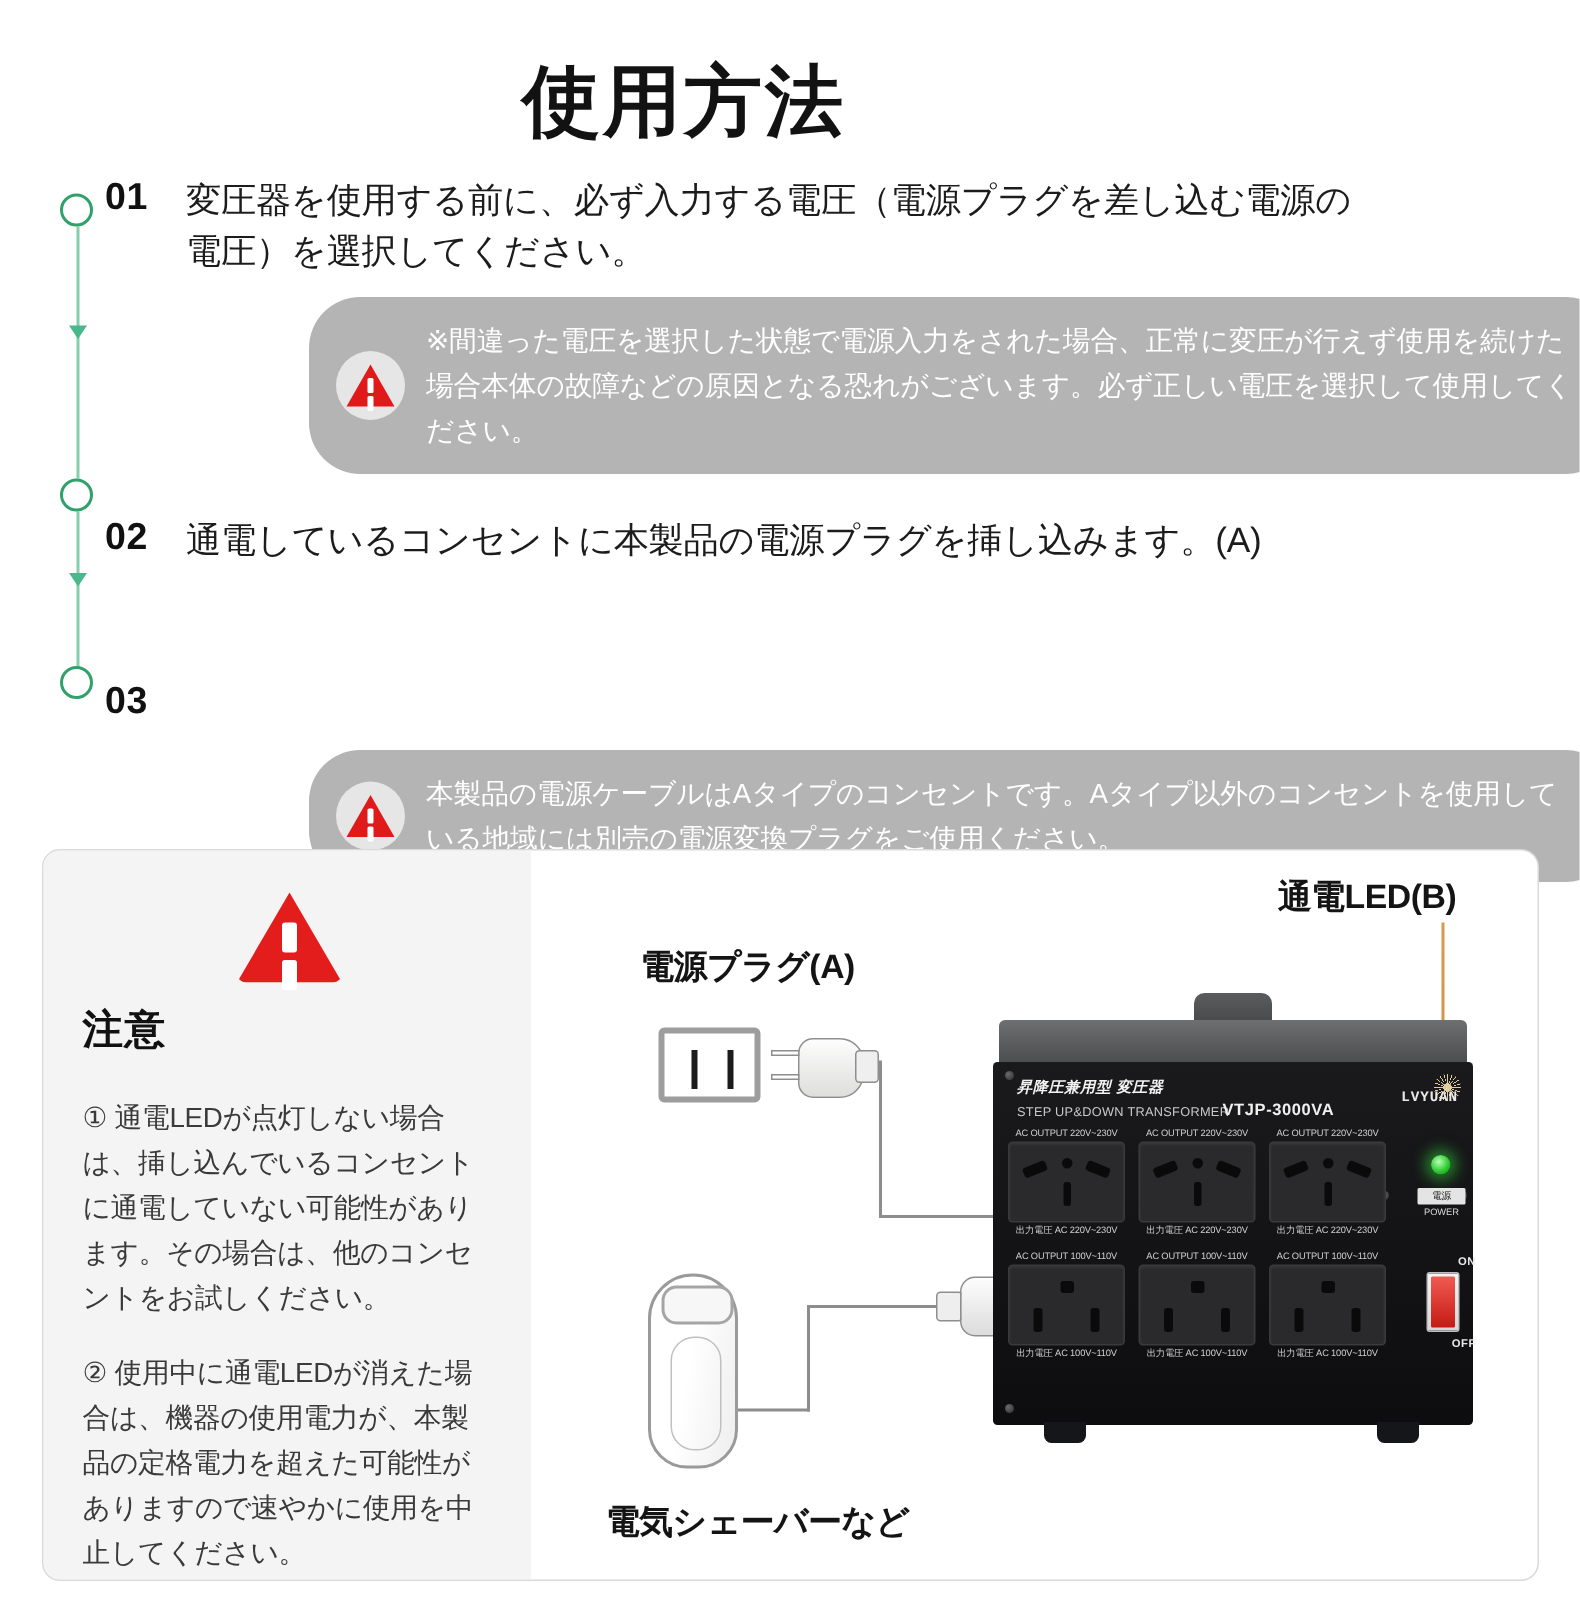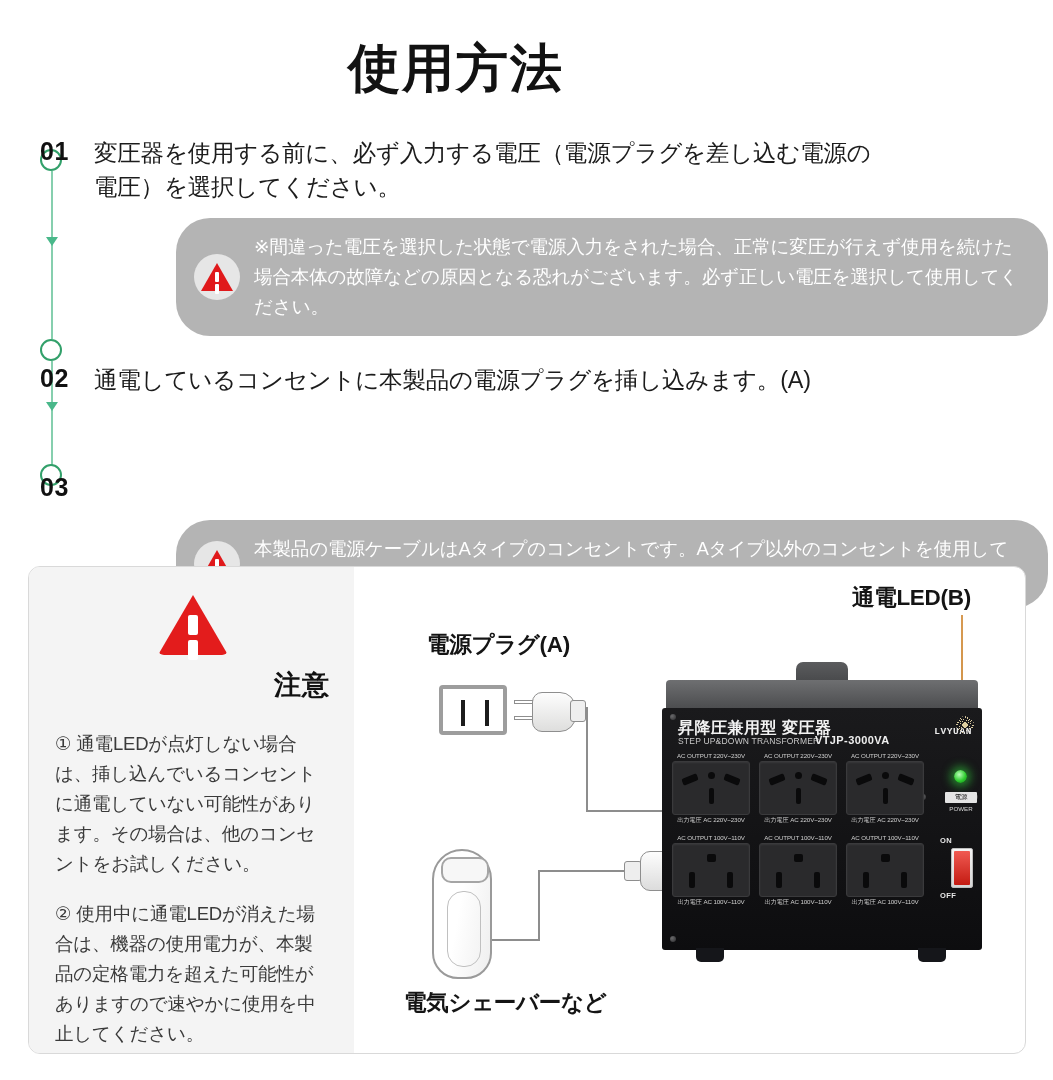--- a/index.html
+++ b/index.html
@@ -17,21 +17,21 @@
     text-align: center;
     font-size: 52px;
     font-weight: 900;
     letter-spacing: 2px;
     padding-top: 40px;
     color: #121212;
     line-height: 1.1;
   }
 
   
-  .steps { position: relative; margin-top: 40px; }
+  .steps { position: relative; margin-top: 20px; padding-left: 30px; }
 
   .timeline {
     position: absolute;
     left: 40px;
     top: 12px;
     width: 24px;
     height: 335px;
   }
   .tl-line {
     position: absolute;
@@ -147,21 +147,21 @@
   .big-tri::after {
     content: "";
     position: absolute;
     left: -5px; top: 20px;
     width: 10px; height: 20px;
     background: #fff;
     border-radius: 2px;
     box-shadow: 0 25px 0 0 #fff;
   }
   .caution-title {
-    text-align: right;
+    text-align: left;
     font-size: 27px;
     font-weight: 900;
     color: #111;
     margin-top: 8px;
     letter-spacing: 1px;
   }
   .caution-body {
     margin-top: 26px;
     font-size: 18.5px;
     line-height: 1.62;
@@ -176,21 +176,21 @@
   .lbl {
     position: absolute;
     font-size: 22.5px;
     font-weight: 900;
     color: #141414;
     letter-spacing: -0.3px;
     white-space: nowrap;
   }
   .lbl-plug   { left: 73px;  top: 62px; }
   .lbl-led    { left: 498px; top: 15px; }
-  .lbl-shaver { left: 50px;  top: 420px; text-align: center; }
+  .lbl-shaver { left: 50px;  top: 432px; text-align: center; }
   .lbl-outlet { left: 345px; top: 420px; }
 
   .led-leader {
     position: absolute;
     left: 607px; top: 48px;
     width: 2px; height: 216px;
     background: linear-gradient(#d79a52, #c98a3c);
   }
 
   
@@ -323,22 +323,23 @@
     position: absolute; top: 286px;
     width: 28px; height: 14px;
     background: #15161a;
     border-radius: 0 0 5px 5px;
   }
   .dev-foot.l { left: 34px; }
   .dev-foot.r { left: 256px; }
 
   .brand-jp {
     position: absolute; left: 16px; top: 10px;
-    font-size: 16px; font-weight: 900; color: #f2f2f2;
+    font-size: 10px; font-weight: 900; color: #f2f2f2;
     letter-spacing: 0.5px;
+    font-style: italic;
   }
   .brand-en {
     position: absolute; left: 16px; top: 28px;
     font-size: 8.5px; color: #c9c9c9; letter-spacing: 0.2px;
   }
   .model {
     position: absolute; left: 153px; top: 26px;
     font-size: 11px; font-weight: 700; color: #efefef; letter-spacing: 0.4px;
   }
   .logo {
@@ -399,21 +400,21 @@
   .led-text {
     position: absolute; left: 283px; top: 84px;
     width: 32px; text-align: center;
   }
   .led-text .jp {
     font-size: 6.5px; color: #151515; background: #e4e4e4;
     padding: 1px 0; border-radius: 1px; letter-spacing: -0.2px;
   }
   .led-text .en { font-size: 6.2px; color: #d8d8d8; margin-top: 2px; }
 
-  .switch-wrap { position: absolute; left: 278px; top: 128px; width: 44px; text-align: left; }
+  .switch-wrap { position: absolute; left: 278px; top: 128px; width: 44px; text-align: right; }
   .sw-on, .sw-off { font-size: 7.5px; font-weight: 700; color: #e8e8e8; letter-spacing: 0.4px; }
   .rocker {
     width: 22px; height: 40px;
     margin: 3px auto;
     background: linear-gradient(#f4f4f4, #d6d6d6);
     border: 1px solid #bdbdbd;
     border-radius: 2px;
     padding: 2px;
   }
   .rocker .red {

